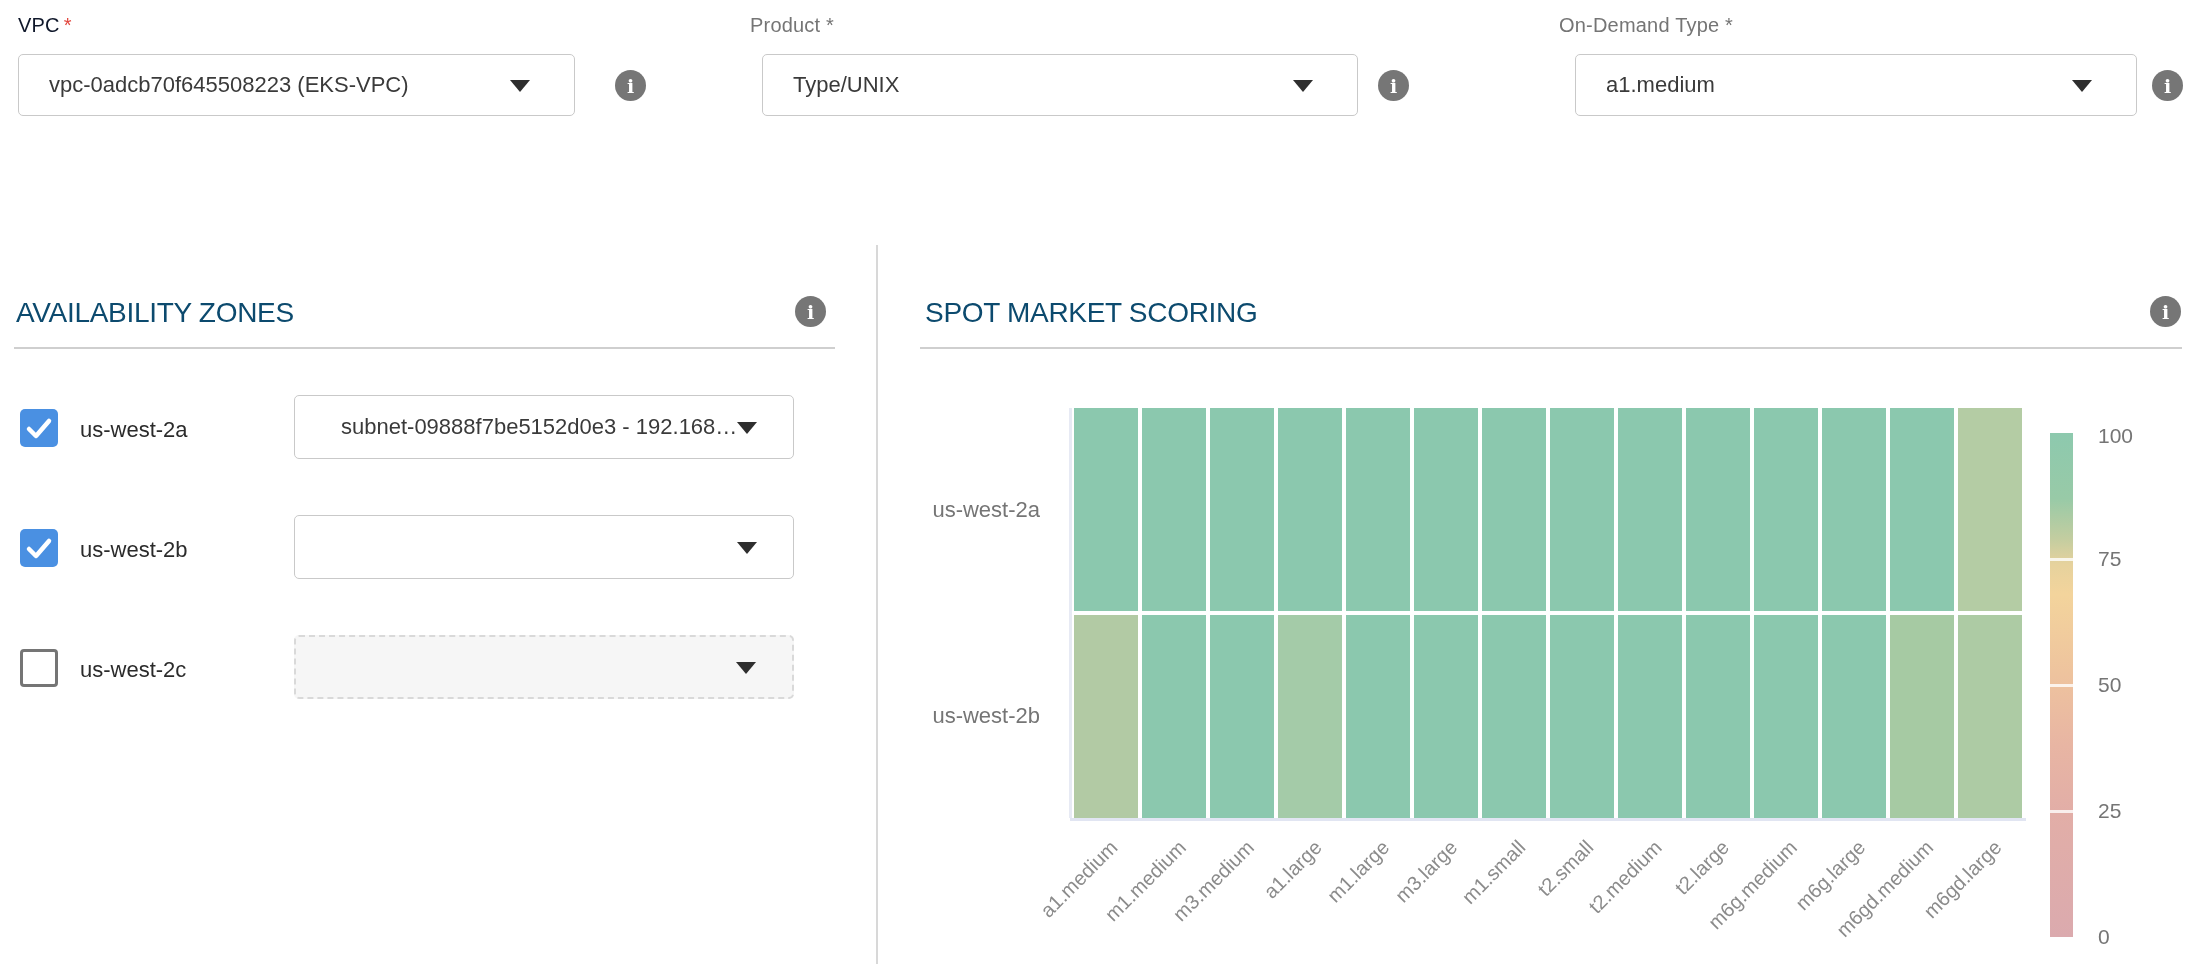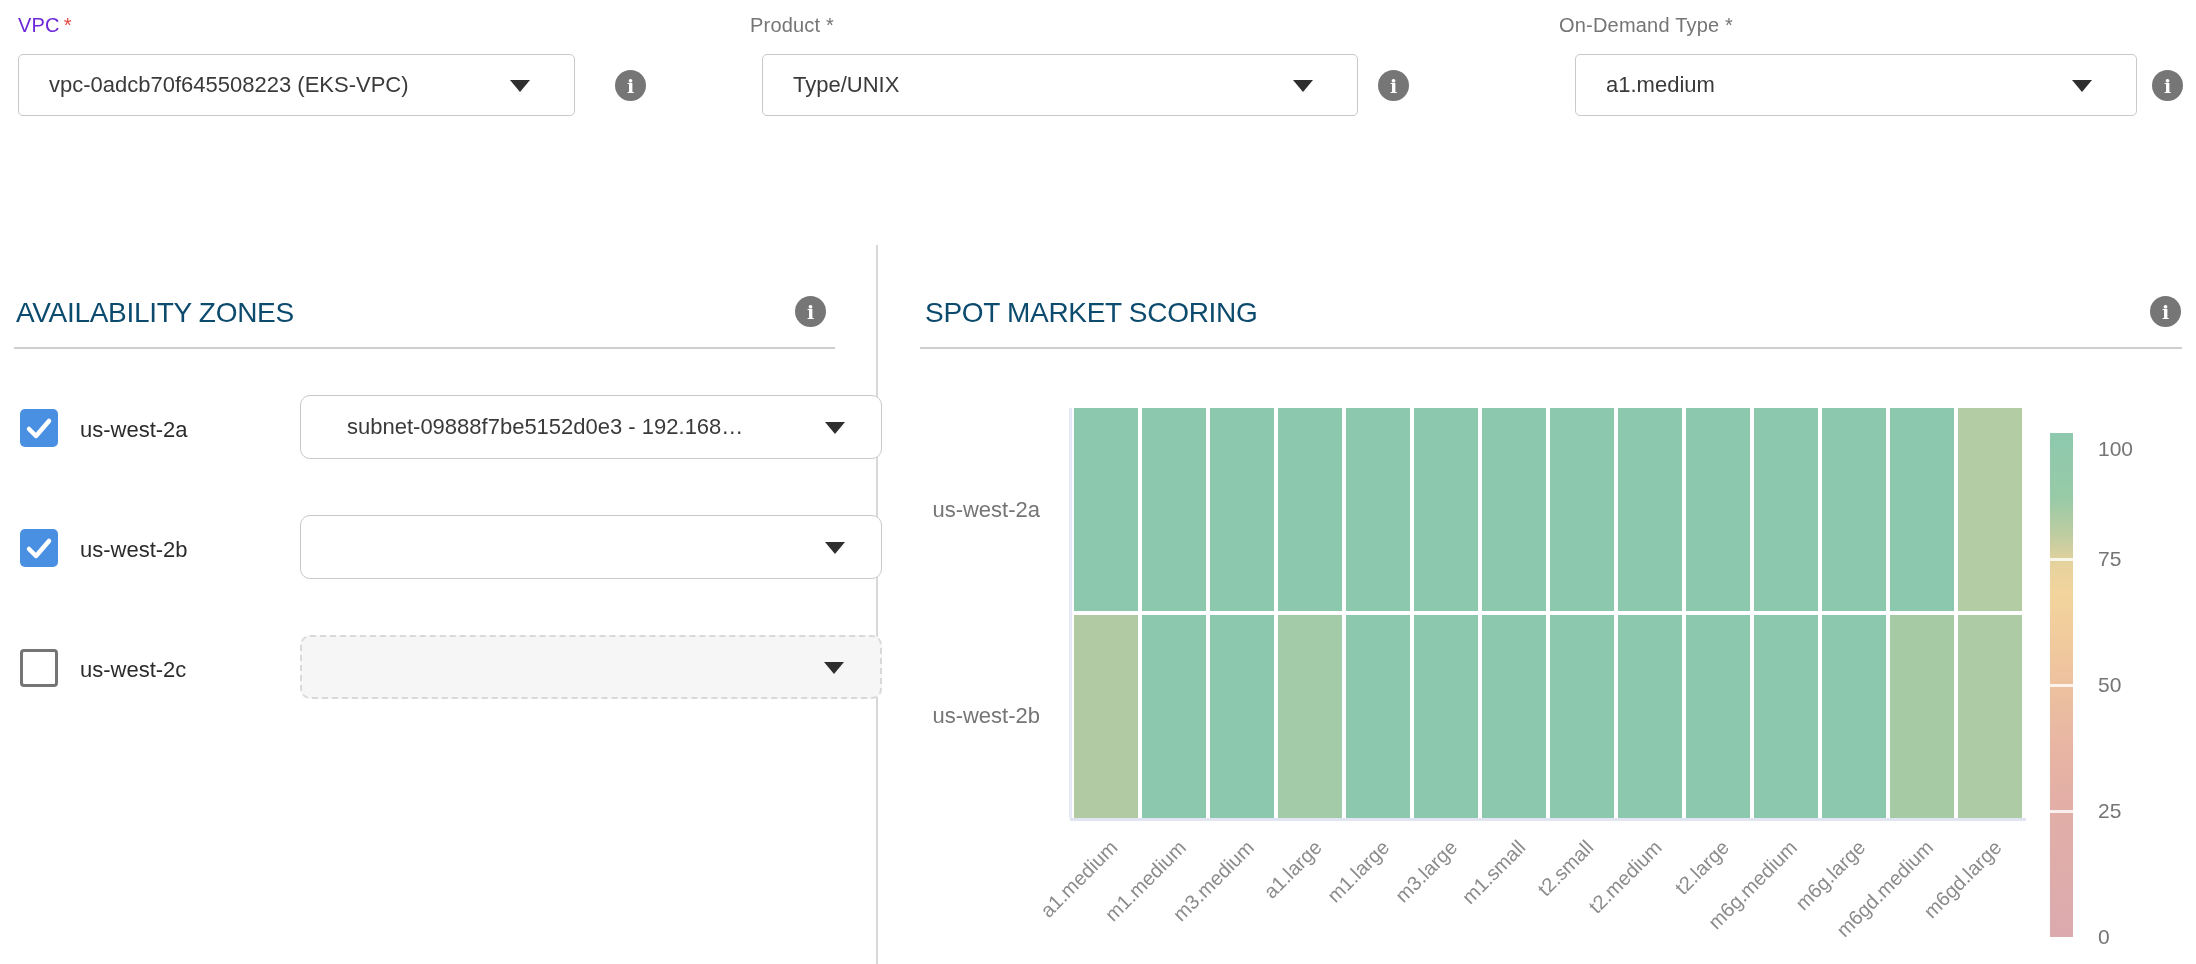--- a/index.html
+++ b/index.html
@@ -2,21 +2,21 @@
 <html><head>
 <meta charset="utf-8">
 <style>
   html,body{margin:0;padding:0;background:#ffffff;}
   body{font-family:"Liberation Sans","DejaVu Sans",sans-serif;}
   .screen{position:relative;width:2196px;height:964px;background:#fff;overflow:hidden;}
 
   
   .field{position:absolute;top:14px;}
   .field-label{font-size:20px;color:#757575;letter-spacing:.2px;white-space:nowrap;}
-  .field-label.blue .lbl{color:#6d28d9;}
+  .field-label.blue .lbl{color:#0f172a;}
   .field-label .req{color:#e2453c;margin-left:4px;}
   .select{position:absolute;top:40px;height:62px;background:#fff;border:1px solid #c9c9c9;
           border-radius:5px;display:flex;align-items:center;box-sizing:border-box;cursor:pointer;}
   .select .select-value{font-size:22px;color:#3a3a3a;padding-left:30px;white-space:nowrap;
           overflow:hidden;text-overflow:ellipsis;max-width:82%;}
   .caret{position:absolute;right:44px;top:50%;margin-top:-5px;width:0;height:0;
          border-left:10px solid transparent;border-right:10px solid transparent;
          border-top:12px solid #2e2e2e;}
   .info-icon{position:absolute;width:31px;height:31px;border-radius:50%;background:#767676;
              color:#fff;display:flex;align-items:center;justify-content:center;
@@ -27,22 +27,22 @@
   .hrule{position:absolute;height:2px;background:#cfcfcf;}
   .vrule{position:absolute;width:2px;background:#d8d8d8;}
 
   
   .zone-row{position:absolute;left:0;width:876px;height:64px;}
   .zone-checkbox{position:absolute;left:20px;top:14px;width:38px;height:38px;border-radius:5px;
                  box-sizing:border-box;cursor:pointer;}
   .zone-checkbox.checked{background:#4a90e2;}
   .zone-checkbox.unchecked{background:#fff;border:3px solid #757575;border-radius:4px;}
   .zone-name{position:absolute;left:80px;top:22px;font-size:22px;color:#2b2b2b;}
-  .subnet-select{position:absolute;left:300px;top:0;width:582px;height:64px;border:1px solid #c9c9c9;
-                 border-radius:10px;background:#fff;box-sizing:border-box;display:flex;align-items:center;cursor:pointer;}
+  .subnet-select{position:absolute;left:294px;top:0;width:500px;height:64px;border:1px solid #c9c9c9;
+                 border-radius:5px;background:#fff;box-sizing:border-box;display:flex;align-items:center;cursor:pointer;}
   .subnet-select .select-value{font-size:22px;color:#3a3a3a;padding-left:46px;white-space:nowrap;
                  overflow:hidden;max-width:430px;}
   .subnet-select .caret{right:36px;}
   .subnet-select.empty{border:2px dashed #d9d9d9;background:#f6f6f6;}
 
   
   .hm-grid{position:absolute;left:1074px;top:408px;width:948px;height:410px;display:grid;
            grid-template-columns:repeat(14,1fr);grid-template-rows:1fr 1fr;gap:4px;background:#fff;}
   .hm-cell{width:100%;height:100%;}
   .hm-axis-bottom{position:absolute;left:1070px;top:818px;width:956px;height:3px;background:#e1e5f2;}
@@ -230,20 +230,20 @@
         <span>m6gd.large</span>
       </div>
     </div>
 
   <div class="cbar" style="background: linear-gradient(rgb(141, 201, 174) 0%, rgb(152, 202, 167) 13%, rgb(195, 205, 160) 21%, rgb(230, 210, 157) 26%, rgb(243, 212, 156) 32%, rgb(238, 195, 158) 48%, rgb(232, 181, 163) 62%, rgb(226, 174, 167) 75%, rgb(219, 170, 174) 100%);">
       <div class="cbar-sep" style="top: calc(25% - 1px);"></div>
       <div class="cbar-sep" style="top: calc(50% - 1px);"></div>
       <div class="cbar-sep" style="top: calc(75% - 1px);"></div>
     </div>
   <div class="cbar-ticks">
-      <span style="top: 16px;">100</span>
+      <span style="top: 3px;">100</span>
       <span style="top: 126px;">75</span>
       <span style="top: 252px;">50</span>
       <span style="top: 378px;">25</span>
       <span style="top: 504px;">0</span>
     </div>
 
 </div>
 
 </body></html>

